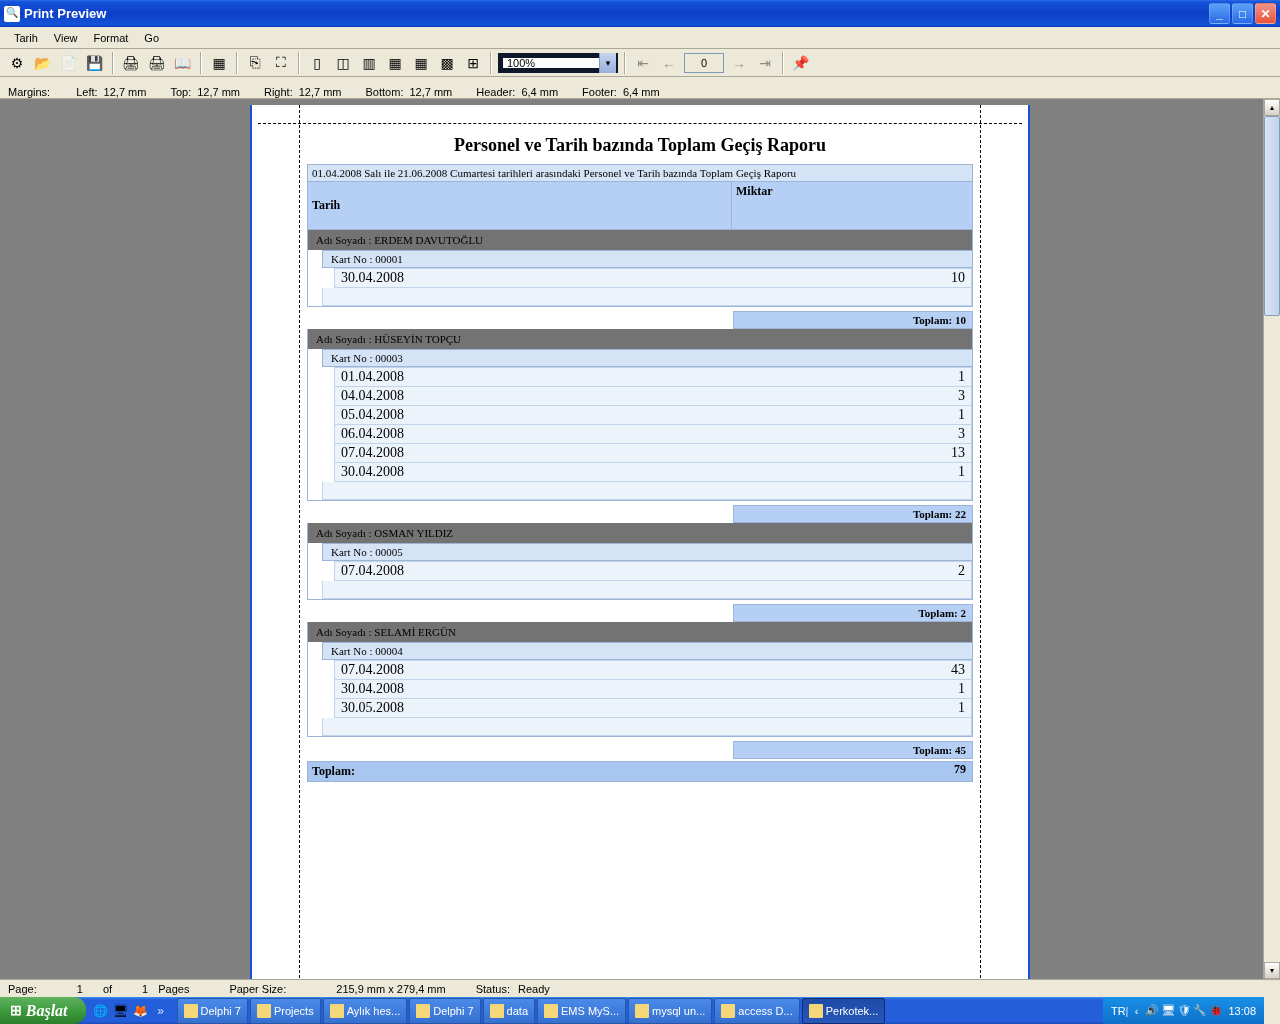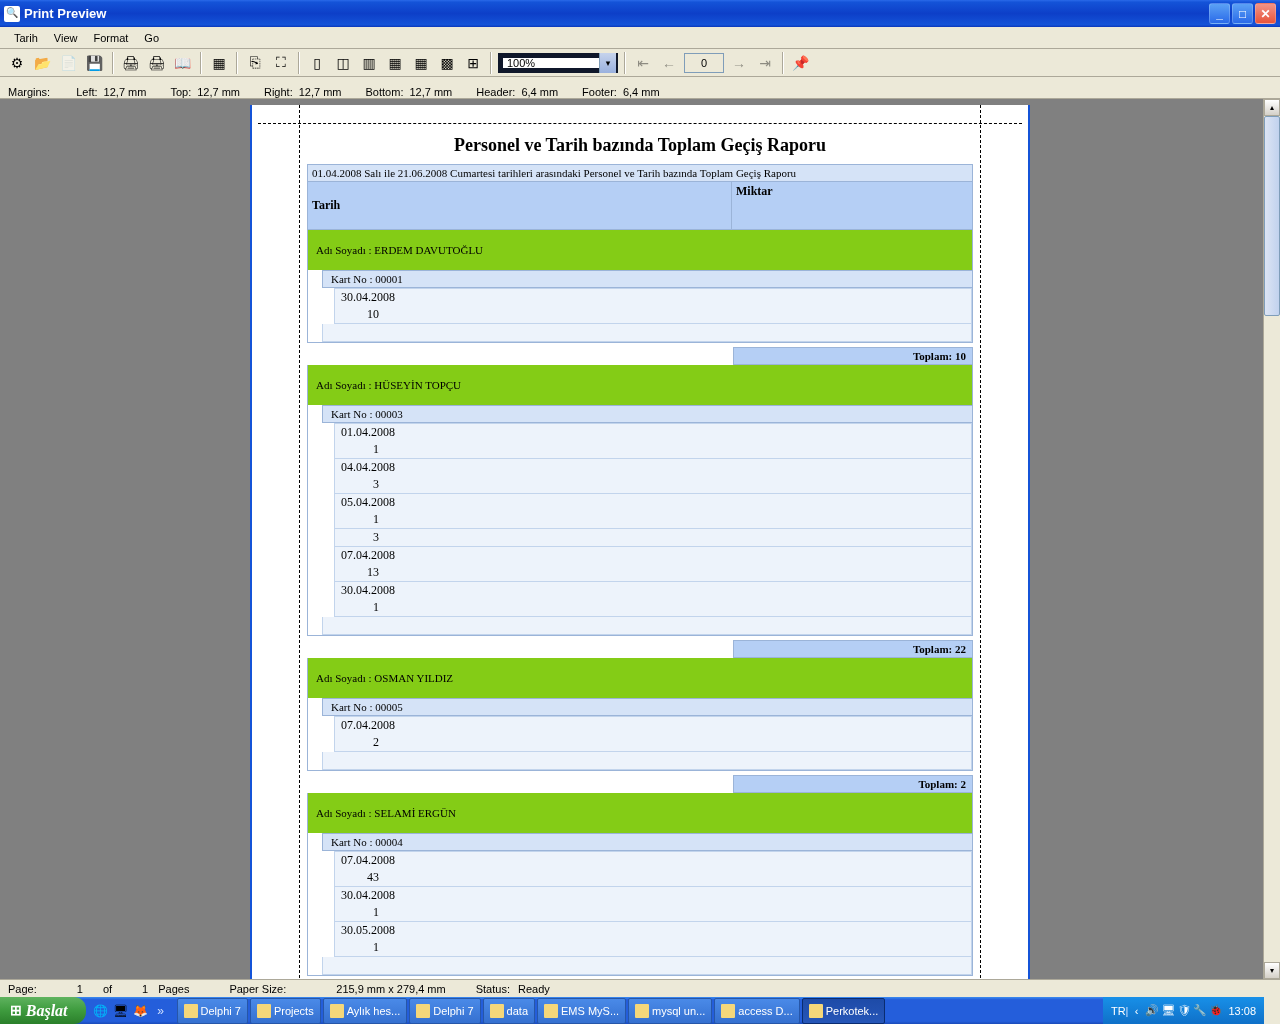--- a/index.html
+++ b/index.html
@@ -30,33 +30,33 @@
 .paper-wrap { width: 780px; margin-top:6px; background: white; border-right:2px solid #1453d8; border-bottom:2px solid #1453d8; border-left:2px solid #1453d8; position: relative; height:100%; }
 .paper-inner { position:relative; padding:0 55px; height:100%;}
 .mgn-v { position:absolute; top:0; bottom:0; border-left:1px dashed #000; }
 .mgn-h { position:absolute; left:6px; right:6px; border-top:1px dashed #000; }
 .report-title { font-family: "Times New Roman", serif; font-size: 18px; font-weight: bold; text-align: center; padding: 30px 0 8px 0; }
 .report-sub { background: #d5e3f7; border:1px solid #9bb4d8; padding: 2px 4px; font-size: 11px; font-family:"Times New Roman",serif; }
 .header-row { display: flex; background: #b5cff5; border:1px solid #9bb4d8; border-top:none; font-weight: bold; font-family:"Times New Roman",serif; font-size:12px;}
 .header-row .c1 { flex:1; padding:16px 4px; border-right:1px solid #9bb4d8;}
 .header-row .c2 { width:240px; padding:2px 4px; }
 .group { border:1px solid #9bb4d8; border-top:none; }
-.group-head { background:#84cc16; padding:14px 8px; font-family:"Times New Roman",serif; font-size:11px;}
+.group-head { background:#737373; padding:4px 8px; font-family:"Times New Roman",serif; font-size:11px;}
 .card-head { background:#d5e3f7; padding:2px 8px; margin-left:14px; border:1px solid #9bb4d8; border-right:none; font-family:"Times New Roman",serif; font-size:11px;}
-.data-row { display:flex; background:#edf3fb; margin-left:26px; border:1px solid #c2d4ec; border-top:none; font-family:"Times New Roman",serif; font-size:12px;flex-direction:column;}
+.data-row { display:flex; background:#edf3fb; margin-left:26px; border:1px solid #c2d4ec; border-top:none; font-family:"Times New Roman",serif; font-size:14px;}
 .data-row.first { border-top:1px solid #c2d4ec;}
 .data-row .d1 { flex:1; padding:1px 6px;}
 .data-row .d2 { width:50px; padding:1px 6px; text-align:right;}
 .blank-row { height:18px; background:#edf3fb; margin-left:14px; border:1px solid #c2d4ec; border-top:none; }
 .total-row { display:flex; margin-top:4px; }
 .total-row .sp { flex:1; }
 .total-row .tot { width:240px; background:#b5cff5; border:1px solid #9bb4d8; padding:2px 6px; text-align:right; font-weight:bold; font-family:"Times New Roman",serif; font-size:11px;}
 .grand-total { display:flex; background:#a8c6f0; border:1px solid #9bb4d8; margin-top:2px; font-weight:bold; font-family:"Times New Roman",serif; font-size:12px;gap:40px;}
 .grand-total .g1 { flex:1; padding:2px 4px;}
-.grand-total .g2 { width:80px; padding:15px 6px; }
+.grand-total .g2 { width:80px; padding:0 6px; text-align:right;}
 .statusbar { position:absolute; bottom:27px; left:0; right:0; height:18px; background:#ece9d8; border-top:1px solid #aca899; display:flex; align-items:center; padding:0 8px; font-size:11px;}
 .taskbar { position:absolute; bottom:0; left:0; right:16px; height:27px; background:linear-gradient(to bottom,#3c8df0 0%,#245edb 10%,#245edb 90%,#1a4ab8); display:flex; align-items:center;}
 .start-btn { height:27px; padding:0 18px 0 10px; background:linear-gradient(to bottom,#5fb35f 0%,#3e9b3e 50%,#2a7f2a); color:white; font-weight:bold; font-style:italic; font-size:16px; display:flex; align-items:center; border-radius:0 12px 12px 0; font-family:"Franklin Gothic Medium",Tahoma; gap:4px;}
 .start-btn::before { content:"⊞"; font-style:normal; font-size:14px;}
 .tb-item { height:26px; margin:0 1px; padding:0 6px; background:linear-gradient(to bottom,#4a8ae8,#3570d0); color:white; font-size:11px; display:flex; align-items:center; border-radius:2px; border:1px solid #2656a8; min-width:0; max-width:96px; overflow:hidden; white-space:nowrap;}
 .tb-item .ticon { width:14px; height:14px; background:#f5d77a; margin-right:3px; flex-shrink:0; border-radius:1px;}
 .tb-item.active { background:linear-gradient(to bottom,#1e4ba8,#2656b8); border:1px solid #0a2c70;}
 .tray { margin-left:auto; height:27px; background:linear-gradient(to bottom,#1890e8,#0f70c8); display:flex; align-items:center; padding:0 8px; color:white; font-size:11px; }
 .tray .ticon { width:16px; height:16px; display:flex; align-items:center; justify-content:center; font-size:11px;}
 .ql { display:flex; align-items:center; gap:2px; margin:0 6px; }
@@ -168,20 +168,21 @@
             </div>
             <div class="data-row">
               <div class="d1">04.04.2008</div>
               <div class="d2">3</div>
             </div>
             <div class="data-row">
               <div class="d1">05.04.2008</div>
               <div class="d2">1</div>
             </div>
             <div class="data-row">
+              <div class="d1">06.04.2008</div>
               <div class="d2">3</div>
             </div>
             <div class="data-row">
               <div class="d1">07.04.2008</div>
               <div class="d2">13</div>
             </div>
             <div class="data-row">
               <div class="d1">30.04.2008</div>
               <div class="d2">1</div>
             </div>

